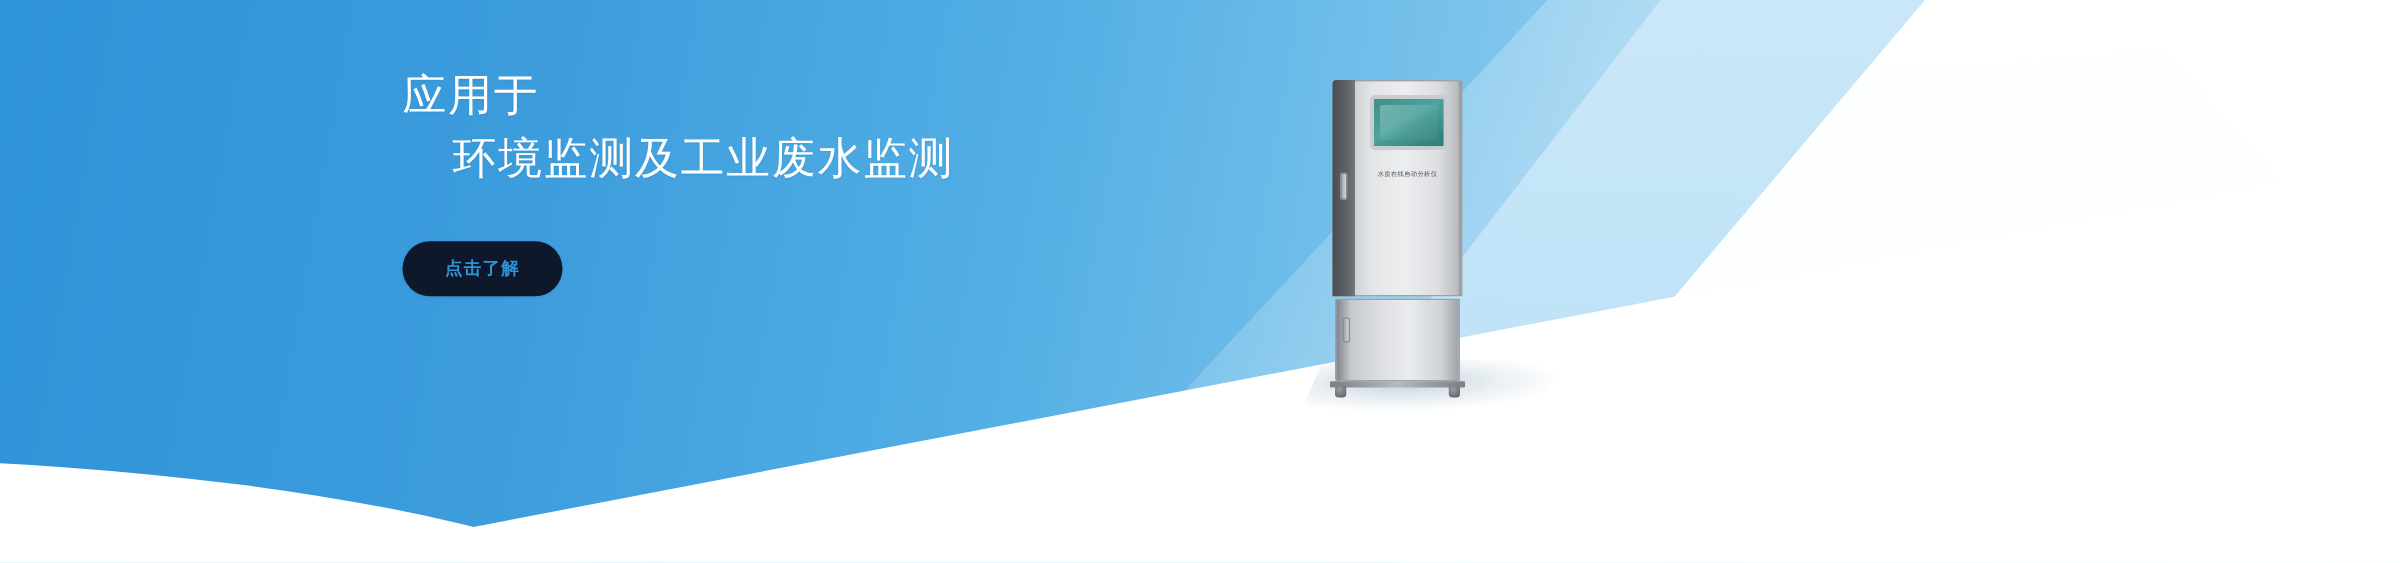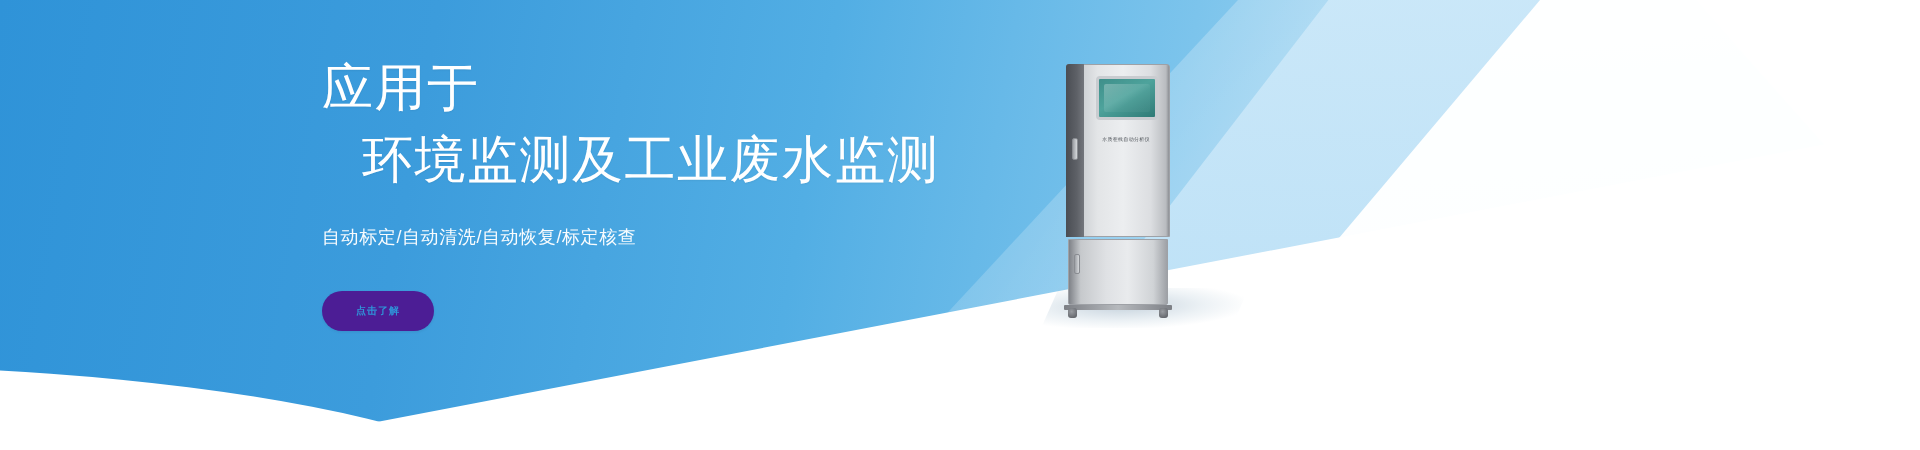--- a/index.html
+++ b/index.html
@@ -57,42 +57,42 @@
 
   
   .content {
     position:absolute;
     left:322px; top:52px;
     width:760px;
     z-index:6;
   }
   .headline {
     color:#ffffff;
-    font-size:51px;
+    font-size:35px;
     line-height:1.42;
     font-weight:400;
     letter-spacing:1.5px;
     text-shadow:0 1px 2px rgba(0,0,0,0.06);
     white-space:nowrap;
   }
   .headline .l2 { display:block;margin-left:40px; }
   .subtitle {
     margin-top:28px;
     color:#ffffff;
     font-size:18px;
     letter-spacing:0.6px;
     opacity:0.97;
     white-space:nowrap;
   }
   .cta {
     display:inline-block;
     margin-top:42px;
-    background:#4c1d95;
+    background:#0f172a;
     color:#2f93d8;
-    font-size:10px;
+    font-size:14px;
     font-weight:bold;
     letter-spacing:1px;
     padding:13px 34px;
     border:none;
     border-radius:22px;
     cursor:pointer;
     box-shadow:0 1px 3px rgba(0,0,0,0.08);
   }
 
   
@@ -205,17 +205,16 @@
     <div class="base-bar"></div>
     <div class="wheel w1"></div>
     <div class="wheel w2"></div>
   </div>
 
   <div class="content">
     <div class="headline">
       <span>应用于</span>
       <span class="l2">环境监测及工业废水监测</span>
     </div>
-    <div class="subtitle">自动标定/自动清洗/自动恢复/标定核查</div>
     <button class="cta">点击了解</button>
   </div>
 
 </div>
 
 </body></html>

